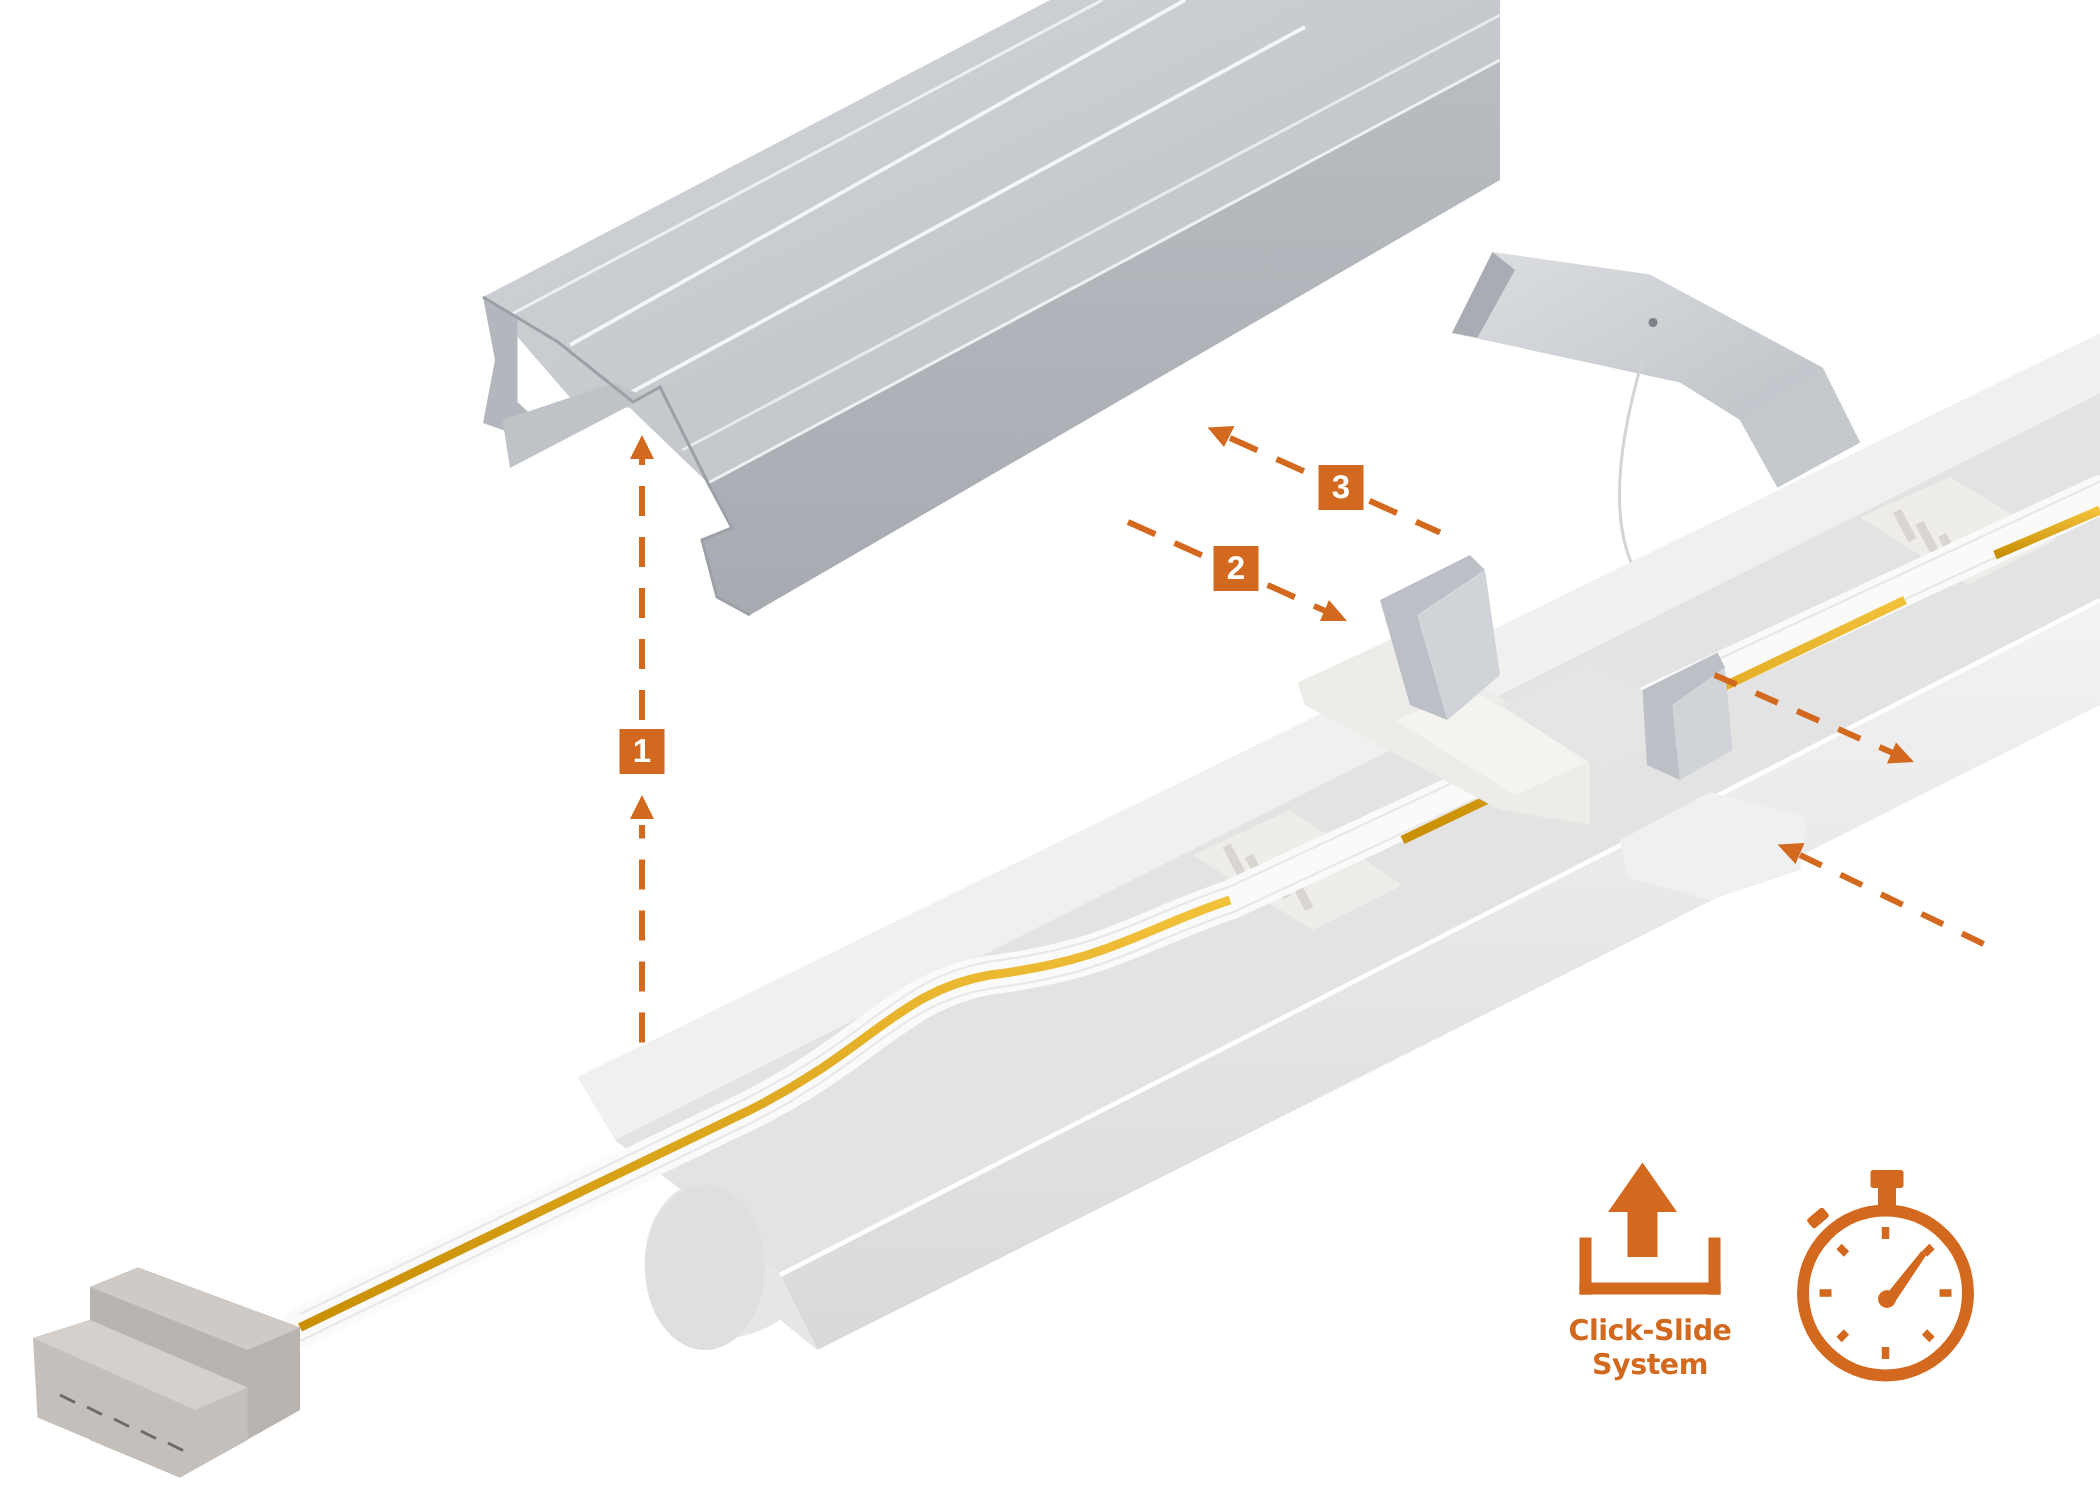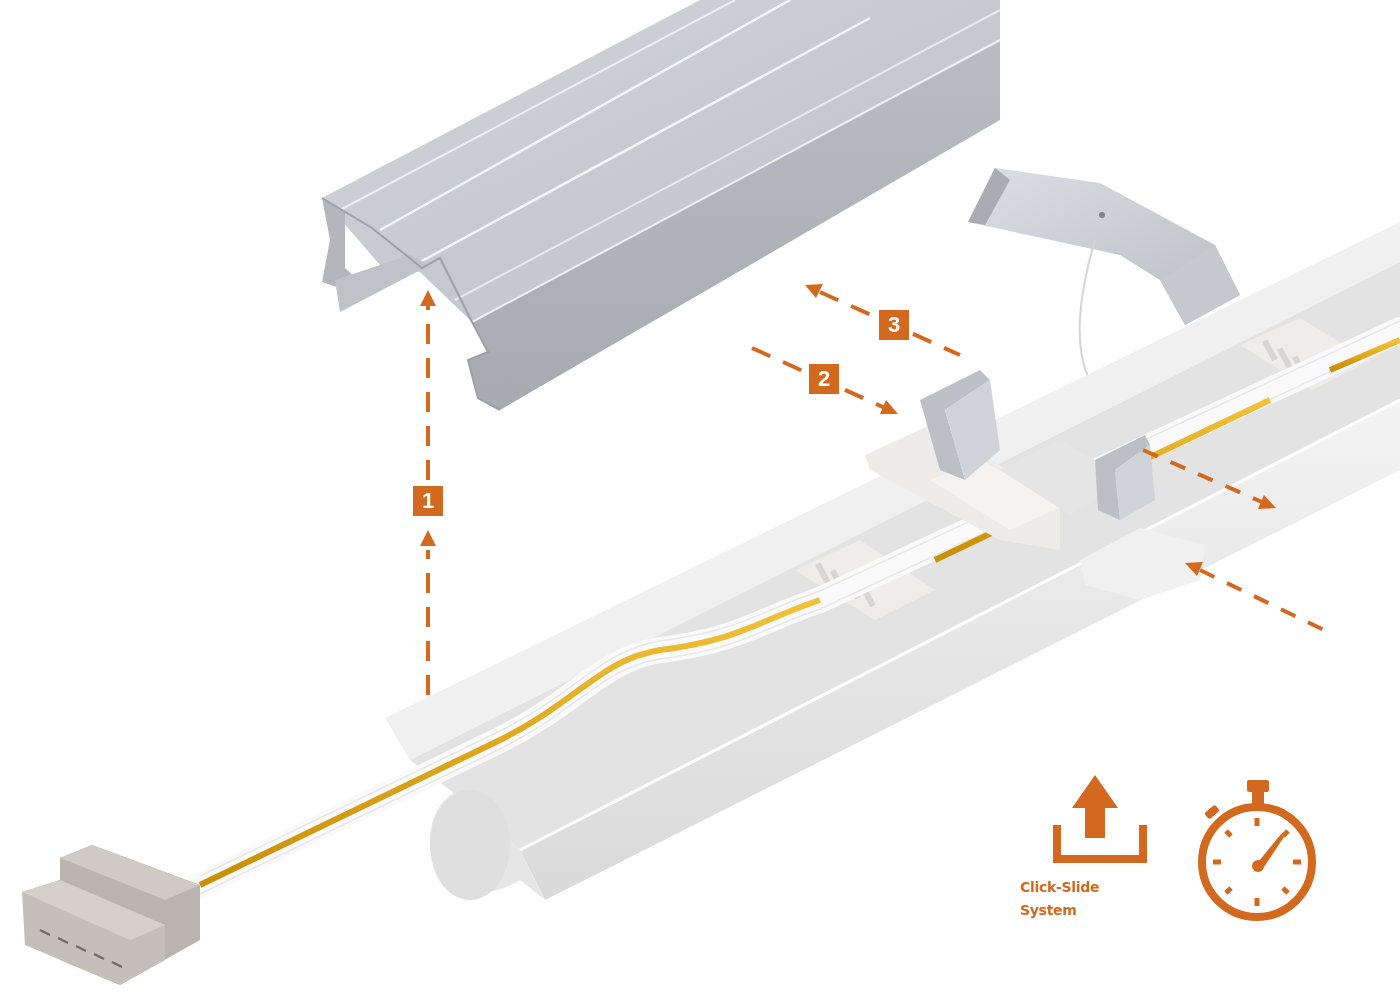--- a/index.html
+++ b/index.html
@@ -1,19 +1,19 @@
 <!DOCTYPE html>
 <html><head>
 <meta charset="utf-8">
 <style>
   html,body{margin:0;padding:0;background:#ffffff;}
   body{width:1400px;height:1000px;overflow:hidden;position:relative;font-family:"DejaVu Sans","Liberation Sans",sans-serif;}
   #canvas{position:absolute;left:0;top:0;width:1400px;height:1000px;}
   .badge{position:absolute;width:30px;height:30px;display:flex;align-items:center;justify-content:center;color:#ffffff;font-weight:bold;font-size:22px;font-family:"Liberation Sans",sans-serif;}
-  .feature-label{position:absolute;font-family:"DejaVu Sans",sans-serif;font-weight:bold;font-size:14px;line-height:23px;letter-spacing:-0.3px;}
+  .feature-label{position:absolute;text-align:center;font-family:"DejaVu Sans",sans-serif;font-weight:bold;font-size:19px;line-height:23px;letter-spacing:-0.3px;}
 </style>
 </head>
 <body>
 
 <div id="canvas">
 <svg width="1400" height="1000" viewBox="0 0 1400 1000" xmlns="http://www.w3.org/2000/svg">
   <defs>
     <linearGradient id="coverTop" x1="0" y1="0" x2="1" y2="1">
       <stop offset="0" stop-color="#D4D6DA"></stop>
       <stop offset="0.5" stop-color="#C6C9CE"></stop>

